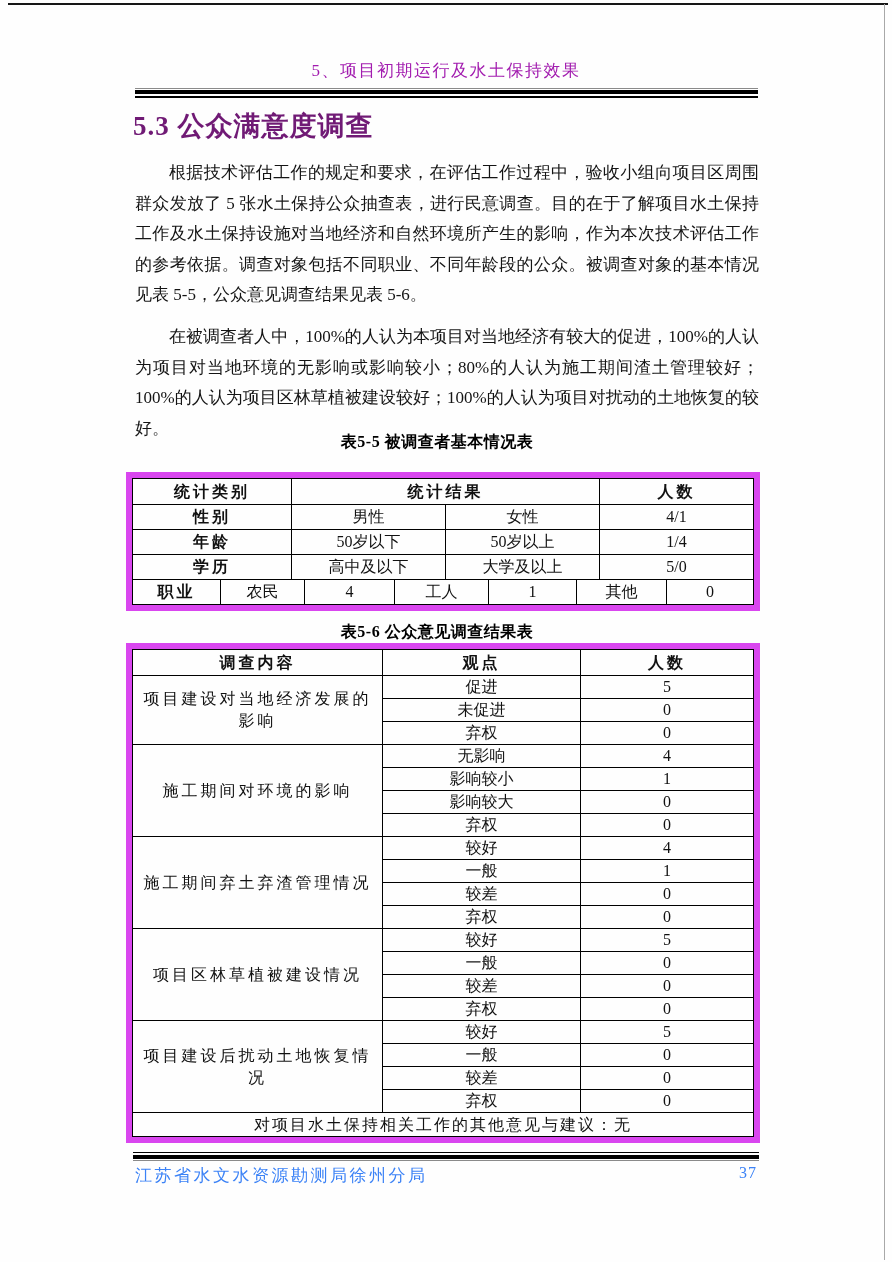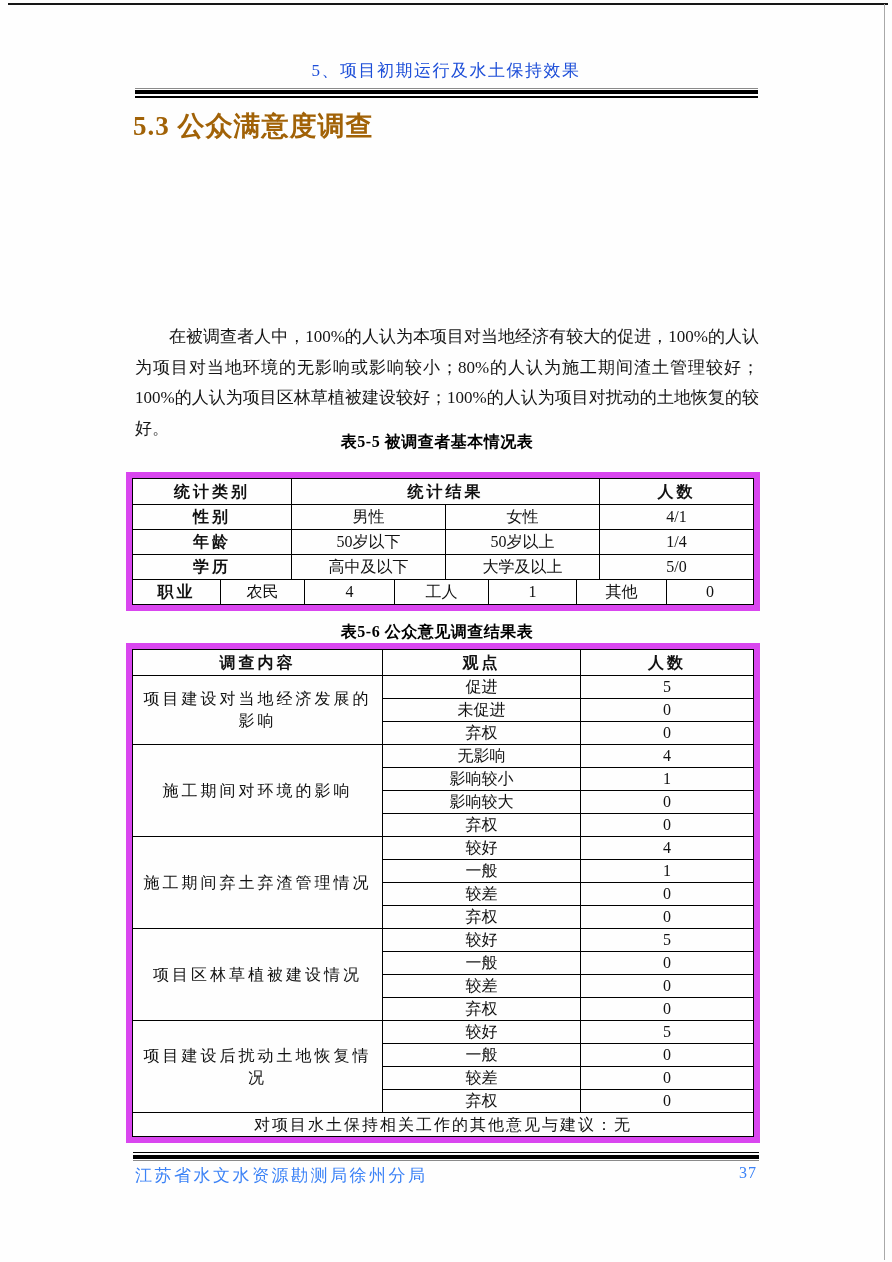--- a/index.html
+++ b/index.html
@@ -11,30 +11,30 @@
   }
   .page { position:relative; width:892px; height:1262px; background:#fefefe; overflow:hidden; }
 
   
   .scan-top   { position:absolute; left:8px;  top:3px;  width:880px; height:2px; background:#161616; }
   .scan-right { position:absolute; left:884px; top:4px; width:1px; height:1256px; background:#a8a8a8; }
 
   
   .running-header {
     position:absolute; top:59px; left:0; width:892px;
-    text-align:center; font-size:17px; letter-spacing:1.5px; color:#1d4ed8;
+    text-align:center; font-size:17px; letter-spacing:1.5px; color:#a21caf;
   }
   .header-rule { position:absolute; left:135px; top:88px; width:623px; }
   .header-rule .ln-a { height:1px; background:#8a8a8a; }
   .header-rule .ln-b { height:4px; background:#000; margin-top:1px; }
   .header-rule .ln-c { height:2px; background:#000; margin-top:2px; }
 
   .section-heading {
     position:absolute; left:133px; top:108px; margin:0;
-    font-size:27px; font-weight:bold; color:#a16207; letter-spacing:1px;
+    font-size:27px; font-weight:bold; color:#701a75; letter-spacing:1px;
   }
 
   .para {
     position:absolute; left:135px; width:624px; margin:0;
     font-size:17px; line-height:30.5px; text-align:justify;
     text-indent:2em; color:#141414;
   }
   .para1 { top:158px; }
   .para2 { top:322px; }
 
@@ -88,20 +88,21 @@
   <div class="running-header">5、项目初期运行及水土保持效果</div>
 
   <div class="header-rule">
     <div class="ln-a"></div>
     <div class="ln-b"></div>
     <div class="ln-c"></div>
   </div>
 
   <h1 class="section-heading">5.3 公众满意度调查</h1>
 
+  <p class="para para1">根据技术评估工作的规定和要求，在评估工作过程中，验收小组向项目区周围群众发放了 5 张水土保持公众抽查表，进行民意调查。目的在于了解项目水土保持工作及水土保持设施对当地经济和自然环境所产生的影响，作为本次技术评估工作的参考依据。调查对象包括不同职业、不同年龄段的公众。被调查对象的基本情况见表 5-5，公众意见调查结果见表 5-6。</p>
   <p class="para para2">在被调查者人中，100%的人认为本项目对当地经济有较大的促进，100%的人认为项目对当地环境的无影响或影响较小；80%的人认为施工期间渣土管理较好；100%的人认为项目区林草植被建设较好；100%的人认为项目对扰动的土地恢复的较好。</p>
 
   <div class="caption cap1">表5-5  被调查者基本情况表</div>
 
   <div class="tblwrap tbl-55">
     <table class="t55a">
       <colgroup>
           <col style="width:159px">
           <col style="width:154px">
           <col style="width:154px">

